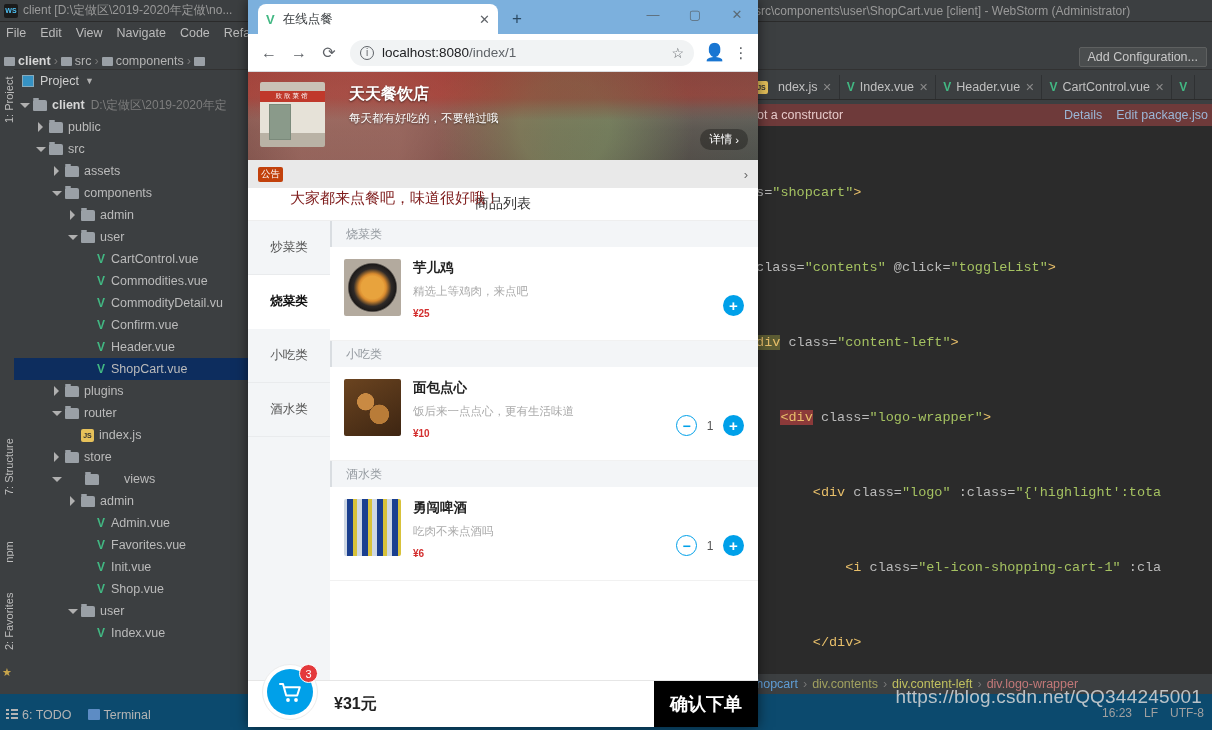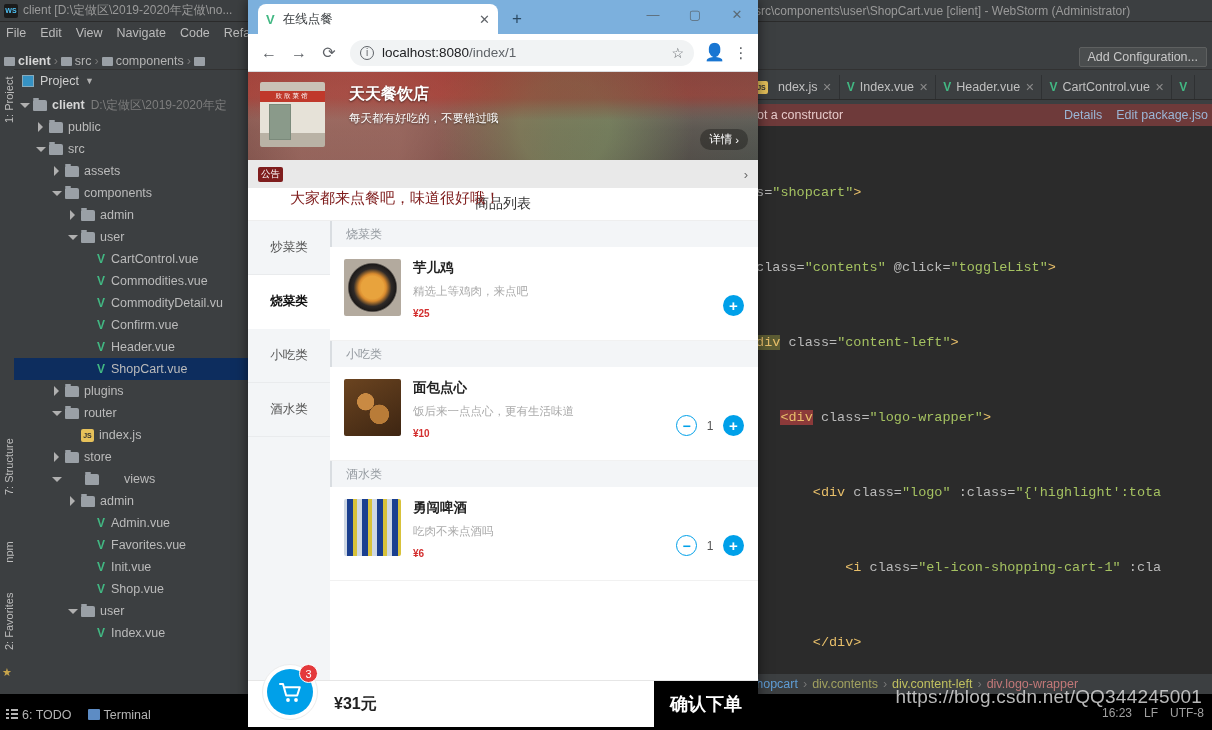--- a/index.html
+++ b/index.html
@@ -90,21 +90,21 @@
   .ide-bread-bottom {
     position:absolute; left:0; right:0; bottom:36px; height:20px;
     background:#3c3f41; display:flex; align-items:center; gap:5px;
     font-size:12.5px; padding-left:4px;
   }
   .bc-a{color:#5f9dd6}.bc-b{color:#a0a05f}.bc-c{color:#c0c05f}.bc-d{color:#c27878}
   .bc-sep{color:#777;}
 
   .ide-statusbar {
     position:absolute; left:0; right:0; bottom:0; height:36px;
-    background:#000000;
+    background:#0c4a6e;
   }
   .ide-statusbar .sb-left {
     position:absolute; left:6px; top:14px; display:flex; gap:16px;
     align-items:center; font-size:12.5px; color:#b4b4b4;
   }
   .sb-icon { width:12px;height:11px;display:inline-block;margin-right:4px;vertical-align:-1px;}
   .sb-icon.list{background:
      linear-gradient(#b4b4b4,#b4b4b4) 0 0/3px 2px no-repeat,
      linear-gradient(#b4b4b4,#b4b4b4) 5px 0/7px 2px no-repeat,
      linear-gradient(#b4b4b4,#b4b4b4) 0 4px/3px 2px no-repeat,
@@ -236,21 +236,21 @@
   .hero-detail {
     position:absolute; right:10px; bottom:10px;
     background:rgba(0,0,0,.3); color:#fff; font-size:11.5px;
     border-radius:10px; padding:3px 9px; display:flex; align-items:center; gap:3px;
   }
   .notice {
     height:28px; background:#e9e9e9; display:flex; align-items:center;
     padding:0 10px; gap:7px; position:relative;
   }
   .notice-tag {
-    background:#7f1d1d; color:#fff; font-size:9.5px; padding:1px 3px; border-radius:2px;
+    background:#c2410c; color:#fff; font-size:9.5px; padding:1px 3px; border-radius:2px;
   }
   .notice-txt { font-size:15px; color:#7f1d1d;margin-top:48px; }
   .notice-arrow { margin-left:auto; color:#6b6b6b; font-size:13px; }
 
   .list-title {
     height:33px; background:#fff; display:flex; align-items:center; justify-content:center;
     font-size:14px; color:#333; border-bottom:1px solid #eee;
   }
 
   .goods-wrap { display:flex; height:calc(100% - 88px - 28px - 33px - 47px); }

